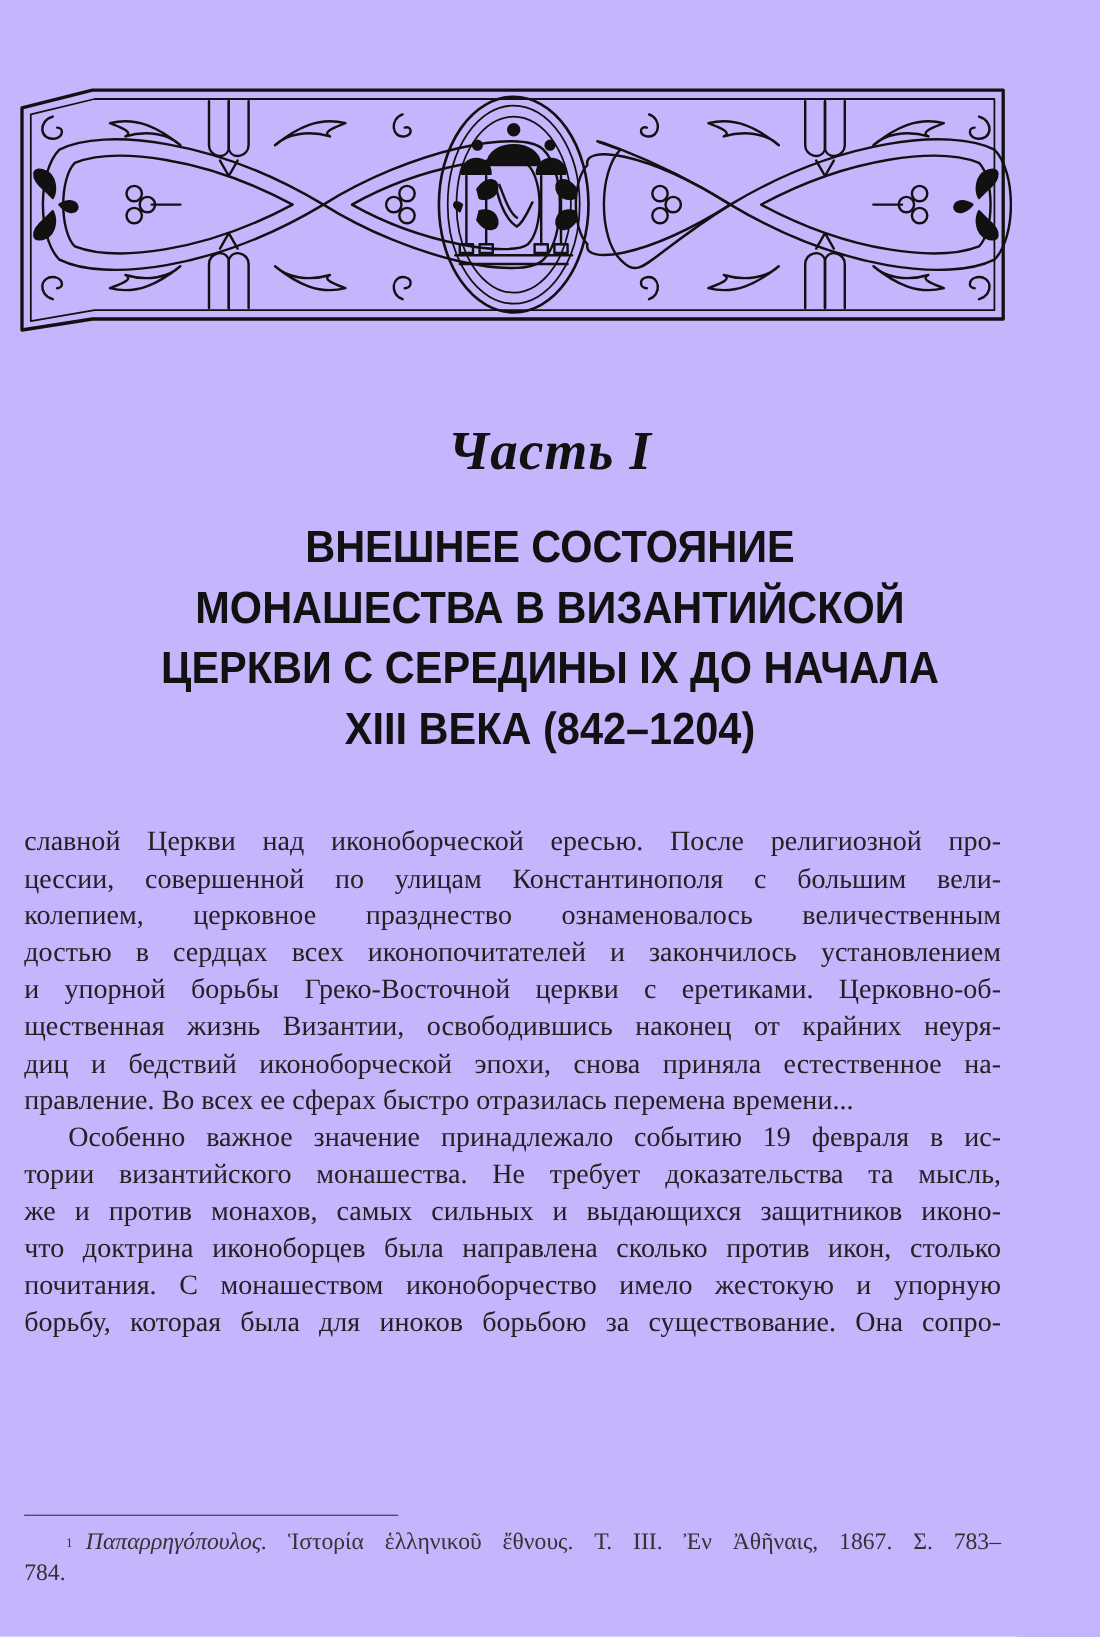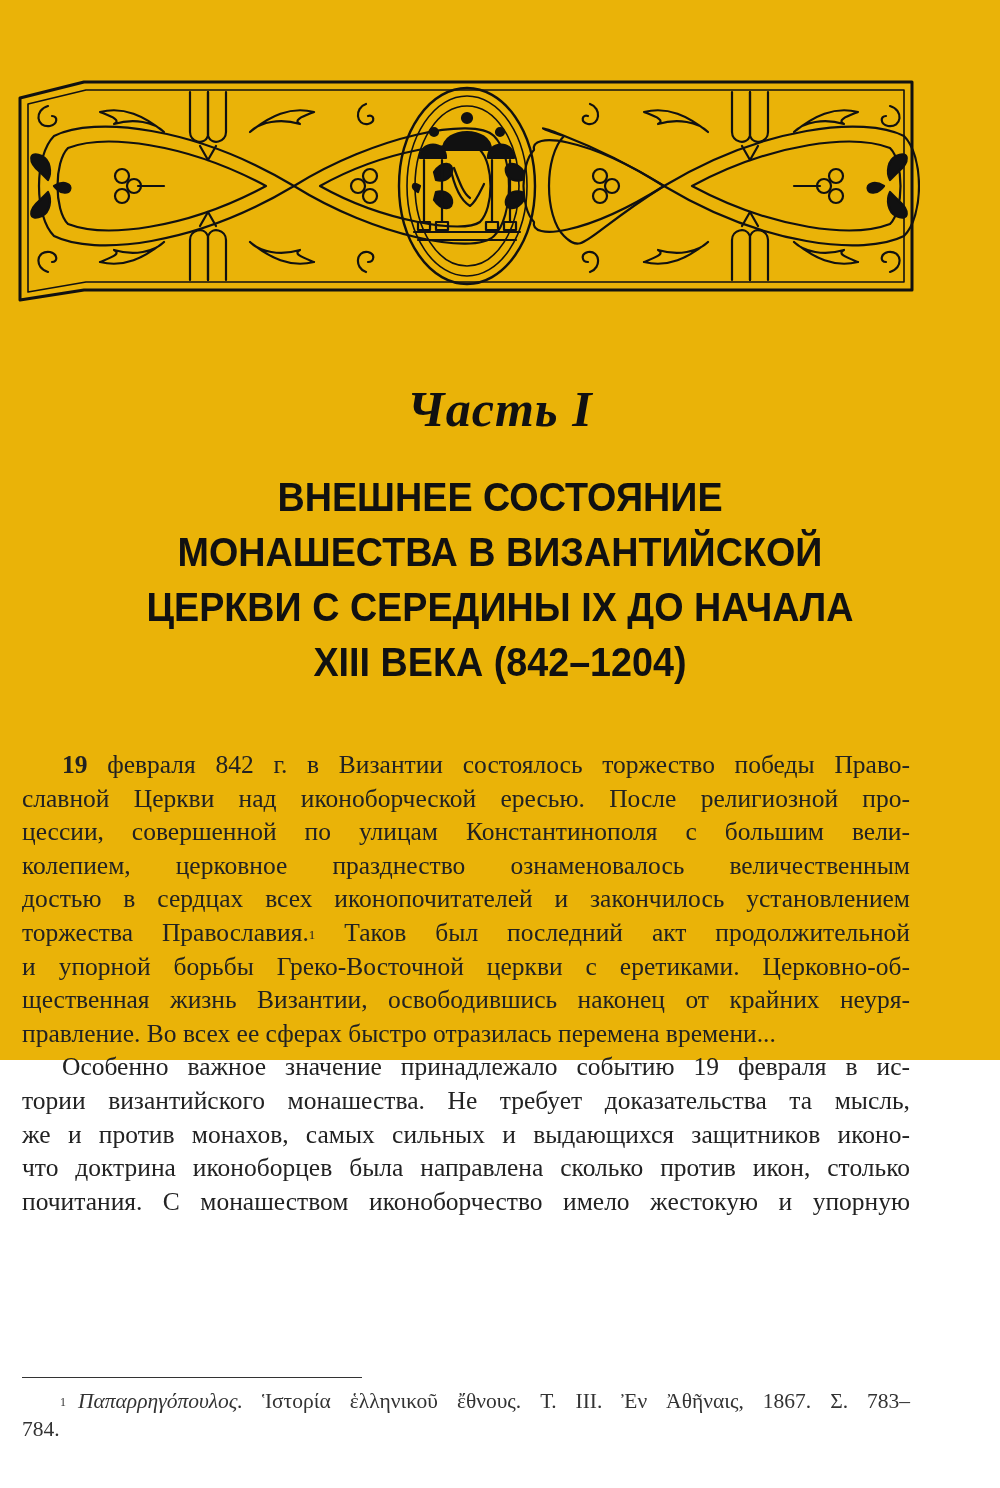--- a/index.html
+++ b/index.html
@@ -11,22 +11,22 @@
       width: 1000px;
       height: 1488px;
       position: relative;
       overflow: hidden;
       color: #1a1a1a;
       font-family: "Liberation Serif", "DejaVu Serif", serif;
     }
     .page {
       position: absolute;
       left: 0; top: 0;
-      width: 1000px; height: 1060px;
-      background: #eab308;
+      width: 1000px; height: 1488px;
+      background: #c4b5fd;
     }
 
     
     .headpiece {
       position: absolute;
       left: 14px;
       top: 76px;
       width: 906px;
       height: 226px;
     }
@@ -245,35 +245,35 @@
 
   <div class="chapter-title">
     <span class="line">ВНЕШНЕЕ СОСТОЯНИЕ</span>
     <span class="line">МОНАШЕСТВА В ВИЗАНТИЙСКОЙ</span>
     <span class="line">ЦЕРКВИ С СЕРЕДИНЫ IX ДО НАЧАЛА</span>
     <span class="line">XIII ВЕКА (842–1204)</span>
   </div>
 
   <div class="body-text">
 
-    <span class="ln indent"><span class="bold-num">19</span><span> февраля 842 г. в Византии состоялось торжество победы Право-</span></span>
     <span class="ln">славной Церкви над иконоборческой ересью. После религиозной про-</span>
     <span class="ln">цессии, совершенной по улицам Константинополя с большим вели-</span>
     <span class="ln">колепием, церковное празднество ознаменовалось величественным</span>
     <span class="ln">достью в сердцах всех иконопочитателей и закончилось установлением</span>
-    <span class="ln"><span>торжества Православия.</span><sup class="fnref">1</sup><span> Таков был последний акт продолжительной</span></span>
     <span class="ln">и упорной борьбы Греко-Восточной церкви с еретиками. Церковно-об-</span>
     <span class="ln">щественная жизнь Византии, освободившись наконец от крайних неуря-</span>
+    <span class="ln">диц и бедствий иконоборческой эпохи, снова приняла естественное на-</span>
     <span class="ln short">правление. Во всех ее сферах быстро отразилась перемена времени...</span>
 
     <span class="ln indent">Особенно важное значение принадлежало событию 19 февраля в ис-</span>
     <span class="ln">тории византийского монашества. Не требует доказательства та мысль,</span>
     <span class="ln">же и против монахов, самых сильных и выдающихся защитников иконо-</span>
     <span class="ln">что доктрина иконоборцев была направлена сколько против икон, столько</span>
     <span class="ln">почитания. С монашеством иконоборчество имело жестокую и упорную</span>
+    <span class="ln">борьбу, которая была для иноков борьбою за существование. Она сопро-</span>
   </div>
 
   <div class="footnote-rule"></div>
   <div class="footnote">
     <span class="ln first"><sup class="mark">1</sup><span class="author">Παπαρρηγόπουλος.</span><span> Ἱστορία ἑλληνικοῦ ἔθνους. Т. III. Ἐν Ἀθῆναις, 1867. Σ. 783–</span></span>
     <span class="ln">784.</span>
   </div>
 
 </div>
 

